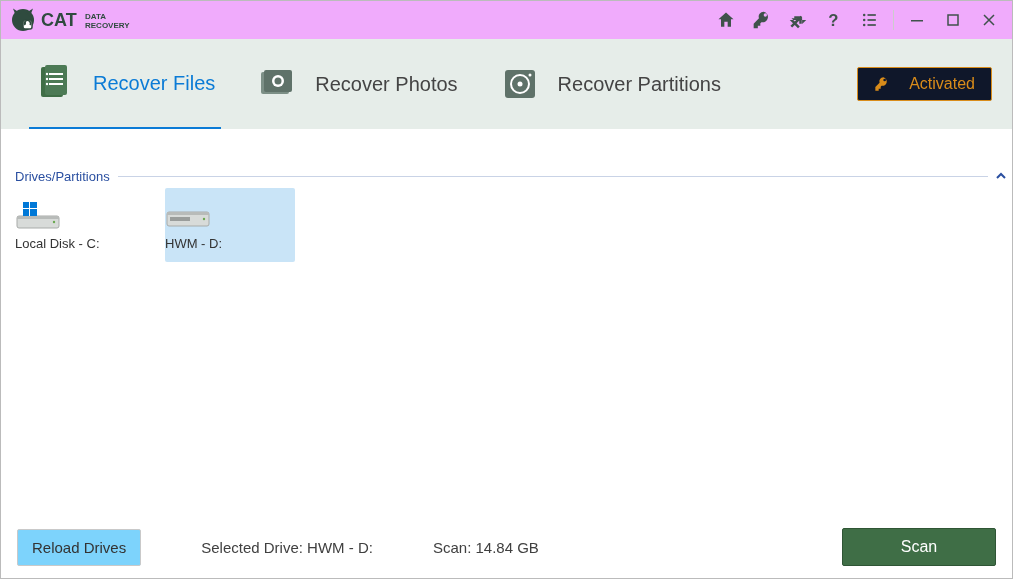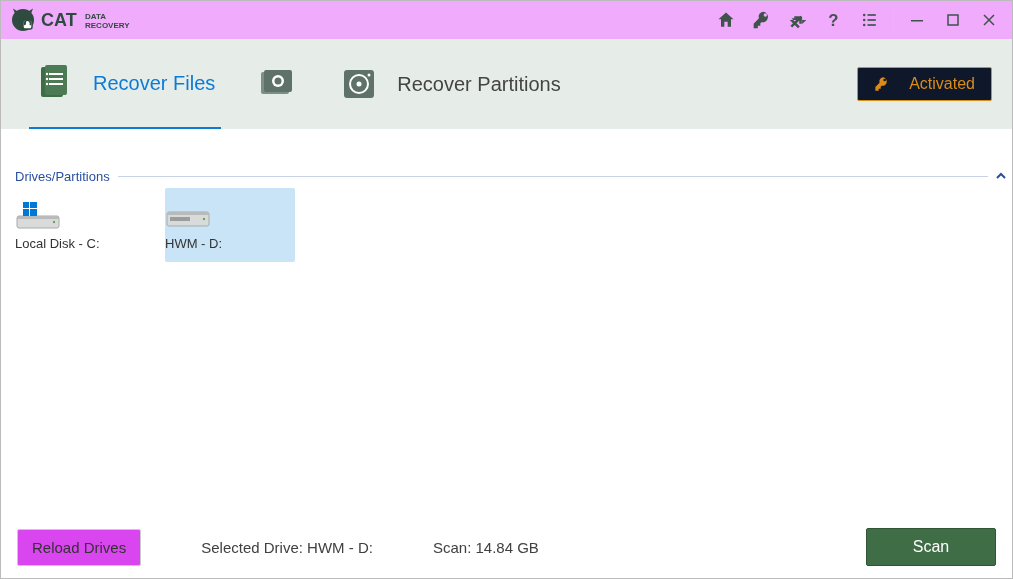--- a/index.html
+++ b/index.html
@@ -145,39 +145,39 @@
     bottom: 0;
     left: 0; right: 0;
     height: 62px;
     display: flex;
     align-items: center;
     padding: 0 16px;
     gap: 60px;
   }
   .reload-btn {
     border: 1px solid #c9c9c9;
-    background: #d946ef;
+    background: #7dd3fc;
     padding: 9px 14px;
     font-size: 15px;
     color: #333;
     border-radius: 2px;
     cursor: pointer;
   }
   .info-text {
     font-size: 15px;
     color: #404040;
   }
   .scan-btn {
     margin-left: auto;
     background: #3f6e46;
     border: 1px solid #2f5535;
     color: #fff;
     font-size: 16px;
     padding: 9px 0;
-    width: 130px;
+    width: 154px;
     border-radius: 2px;
     cursor: pointer;
     text-align: center;
   }
 </style>
 </head>
 <body>
 
 <div class="titlebar">
   <div class="logo-wrap">
@@ -265,20 +265,21 @@
 
   <div class="tab">
     <div class="tab-icon">
       <svg width="40" height="40" viewBox="0 0 40 40">
         <rect x="4" y="8" width="28" height="22" rx="2" fill="#7c8f86"></rect>
         <rect x="7" y="6" width="28" height="22" rx="2" fill="#5f7269"></rect>
         <circle cx="21" cy="17" r="6" fill="#fff"></circle>
         <circle cx="21" cy="17" r="3.5" fill="#5f7269"></circle>
       </svg>
     </div>
+    <span class="tab-label">Recover Photos</span>
   </div>
 
   <div class="tab">
     <div class="tab-icon">
       <svg width="40" height="40" viewBox="0 0 40 40">
         <rect x="5" y="6" width="30" height="28" rx="3" fill="#5f7269"></rect>
         <circle cx="20" cy="20" r="9" fill="none" stroke="#fff" stroke-width="2"></circle>
         <circle cx="20" cy="20" r="2.5" fill="#fff"></circle>
         <circle cx="30" cy="11" r="1.5" fill="#fff"></circle>
       </svg>

